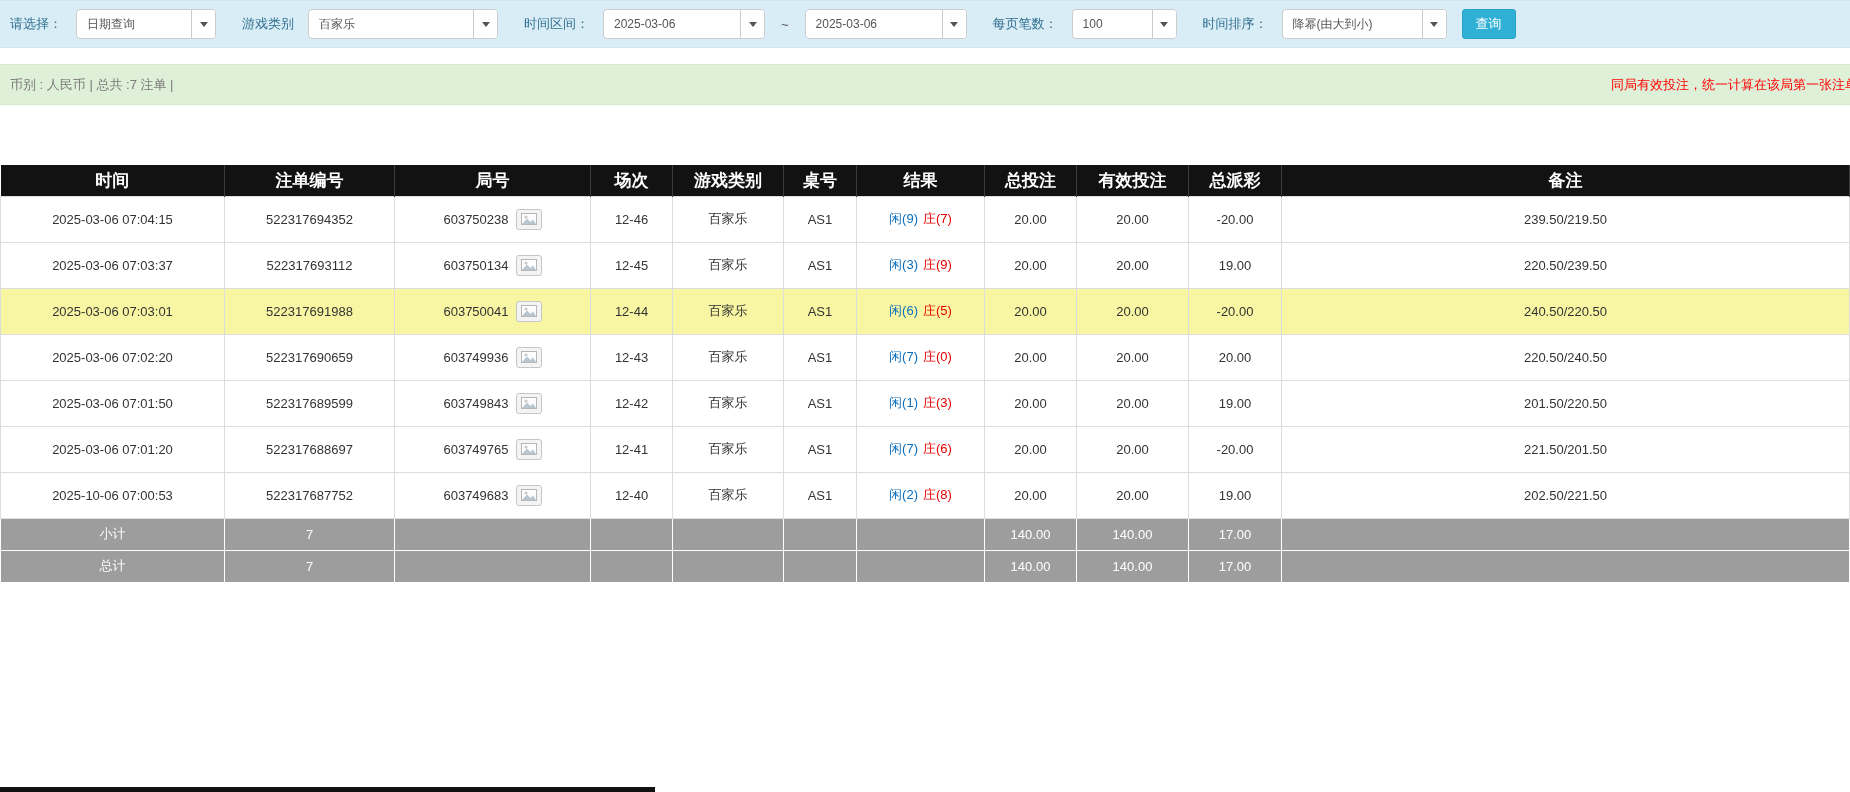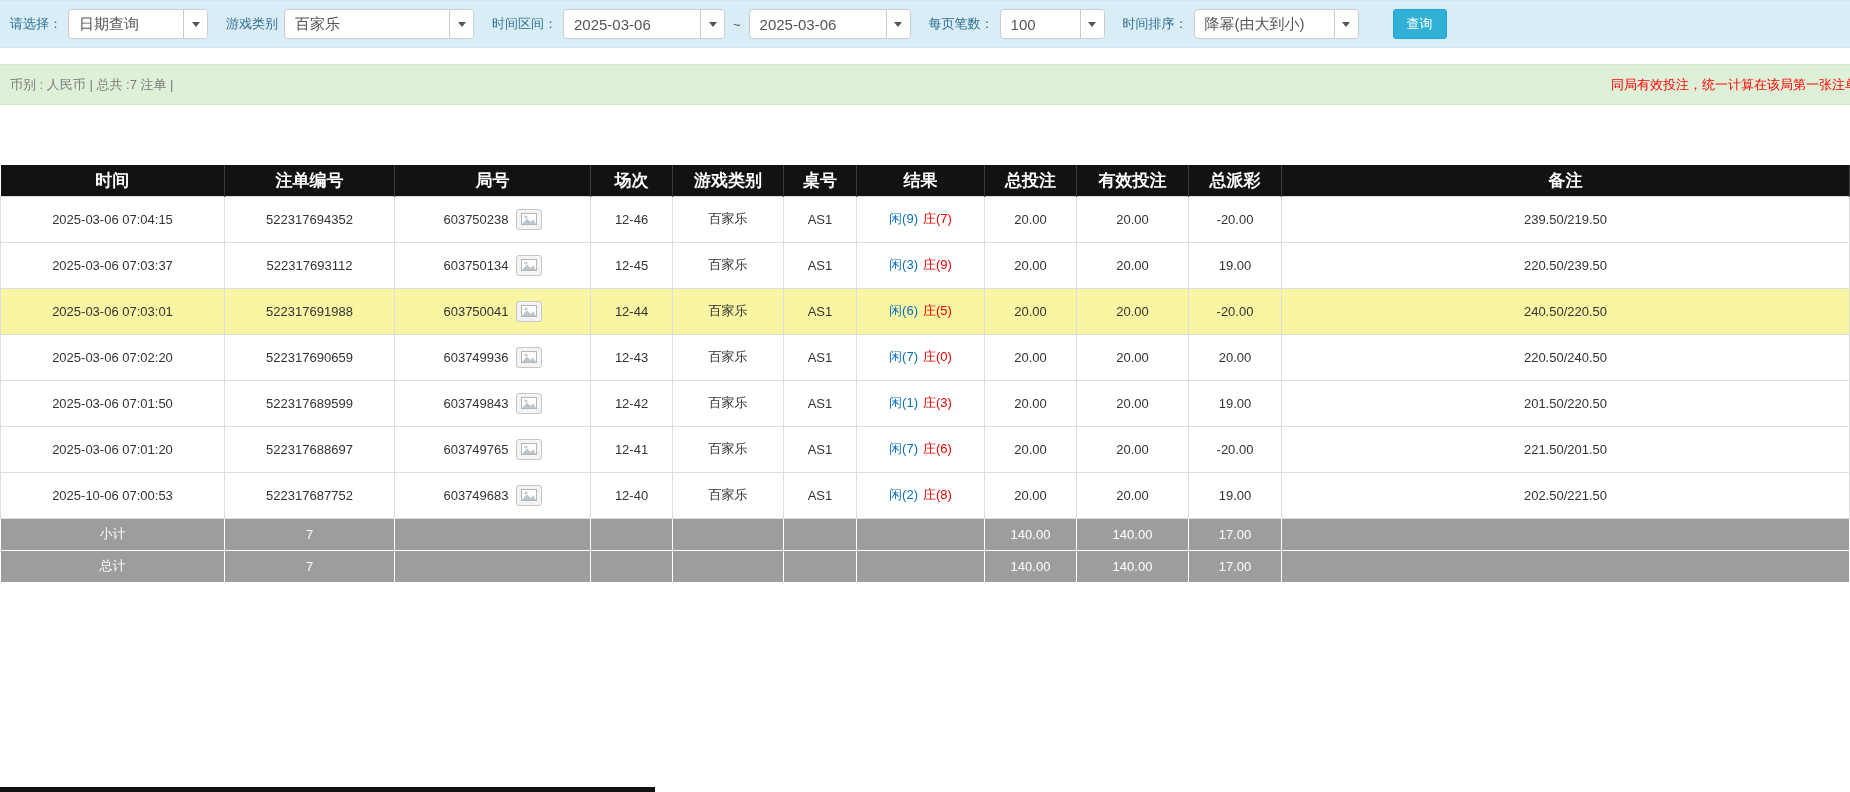--- a/index.html
+++ b/index.html
@@ -10,44 +10,44 @@
     font-family: "Liberation Sans", "DejaVu Sans", sans-serif;
   }
   .page-title {
     font-size: 20px; font-weight: 500; color: #222;
     margin: 0; padding: 9px 10px 7px;
   }
   
   .filter-bar {
     display: flex; align-items: center; height: 48px;
     background: var(--filter_bg); border-top: 1px solid #cfe7f2; border-bottom: 1px solid #cfe7f2;
-    padding: 0 10px; gap: 6px; white-space: nowrap;
+    padding: 0 10px; gap: 14px; white-space: nowrap;
   }
   .f-label { font-size: 13px; color: #31708f; margin-left: 12px; }
   .f-label.first { margin-left: 0; }
   .f-tilde { font-size: 13px; color: #555; margin: 0 2px; }
   .combo {
     display: inline-flex; align-items: center; height: 30px;
     background: #fff; border: 1px solid #ccc; border-radius: 4px; overflow: hidden;
   }
-  .combo-value { padding: 0 10px; font-size: 15px; color: #555; flex: 1; overflow: hidden; }
+  .combo-value { padding: 0 10px; font-size: 12px; color: #555; flex: 1; overflow: hidden; }
   .combo-caret {
     width: 24px; align-self: stretch; flex: 0 0 24px;
     display: flex; align-items: center; justify-content: center;
     border-left: 1px solid #ccc; background: #fff; cursor: pointer;
   }
   .caret-tri {
     width: 0; height: 0;
     border-left: 4px solid transparent; border-right: 4px solid transparent;
     border-top: 5px solid #555;
   }
   .w140 { width: 140px; } .w190 { width: 190px; } .w162 { width: 162px; }
   .w105 { width: 105px; } .w165 { width: 165px; }
   .btn-search {
-    height: 30px; margin-left: 28px; padding: 0 13px;
+    height: 30px; margin-left: 1px; padding: 0 13px;
     background: var(--accent_blue); border: 1px solid #28a4c9; border-radius: 3px;
     color: #fff; font-size: 13px; cursor: pointer;
     font-family: "Liberation Sans", "DejaVu Sans", sans-serif;
   }
   
   .summary-bar {
     margin-top: 16px; height: 41px;
     background: var(--summary_bg); border-top: 1px solid #d6e9c6; border-bottom: 1px solid #d6e9c6;
     display: flex; align-items: center; justify-content: space-between;
     padding-left: 10px; font-size: 13px; overflow: hidden;

